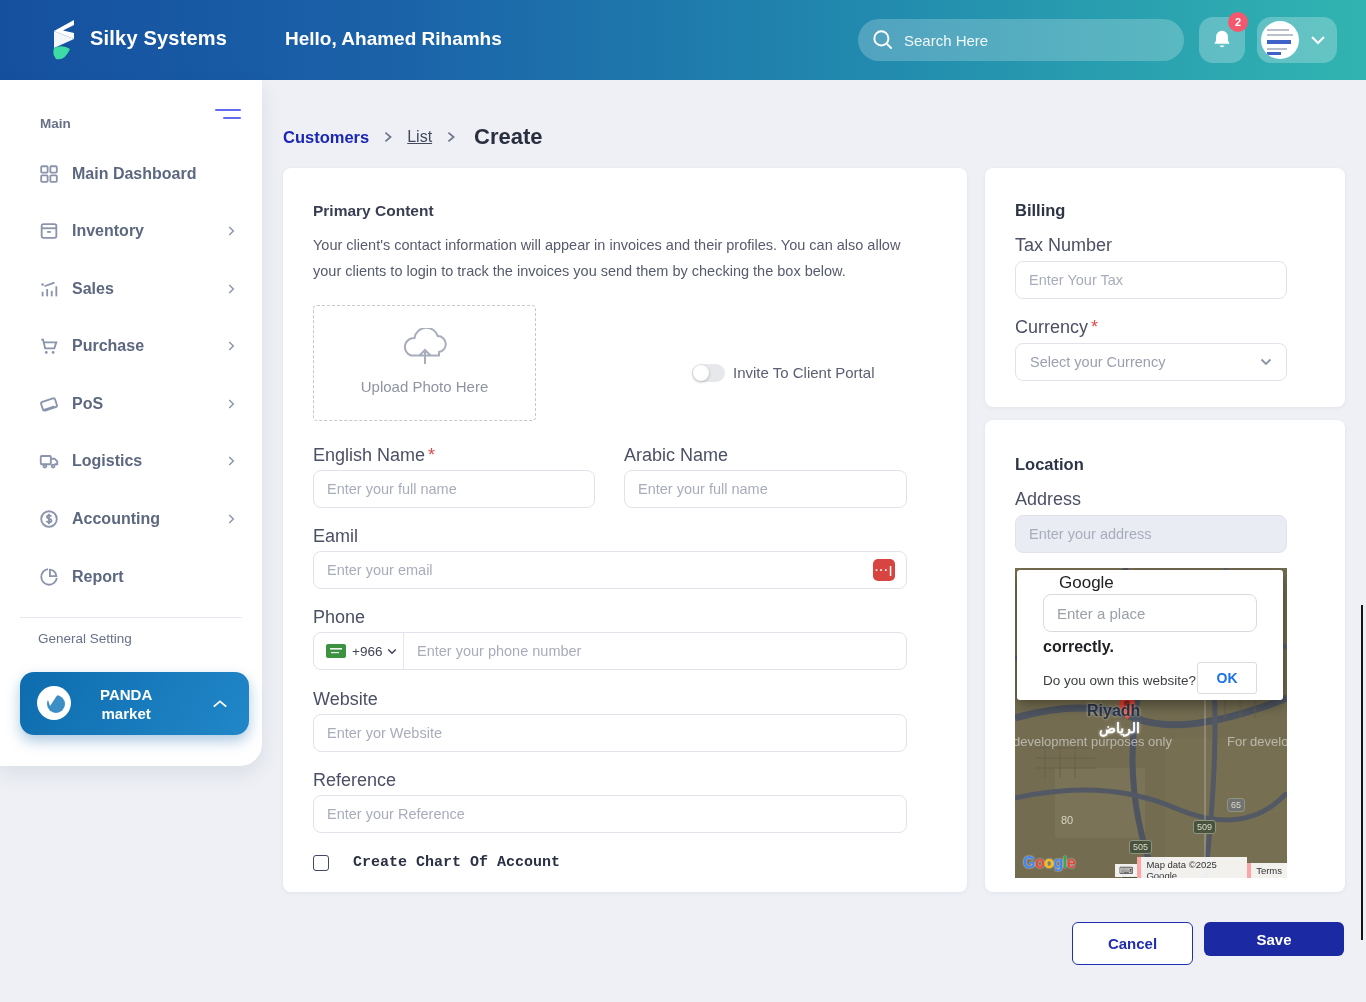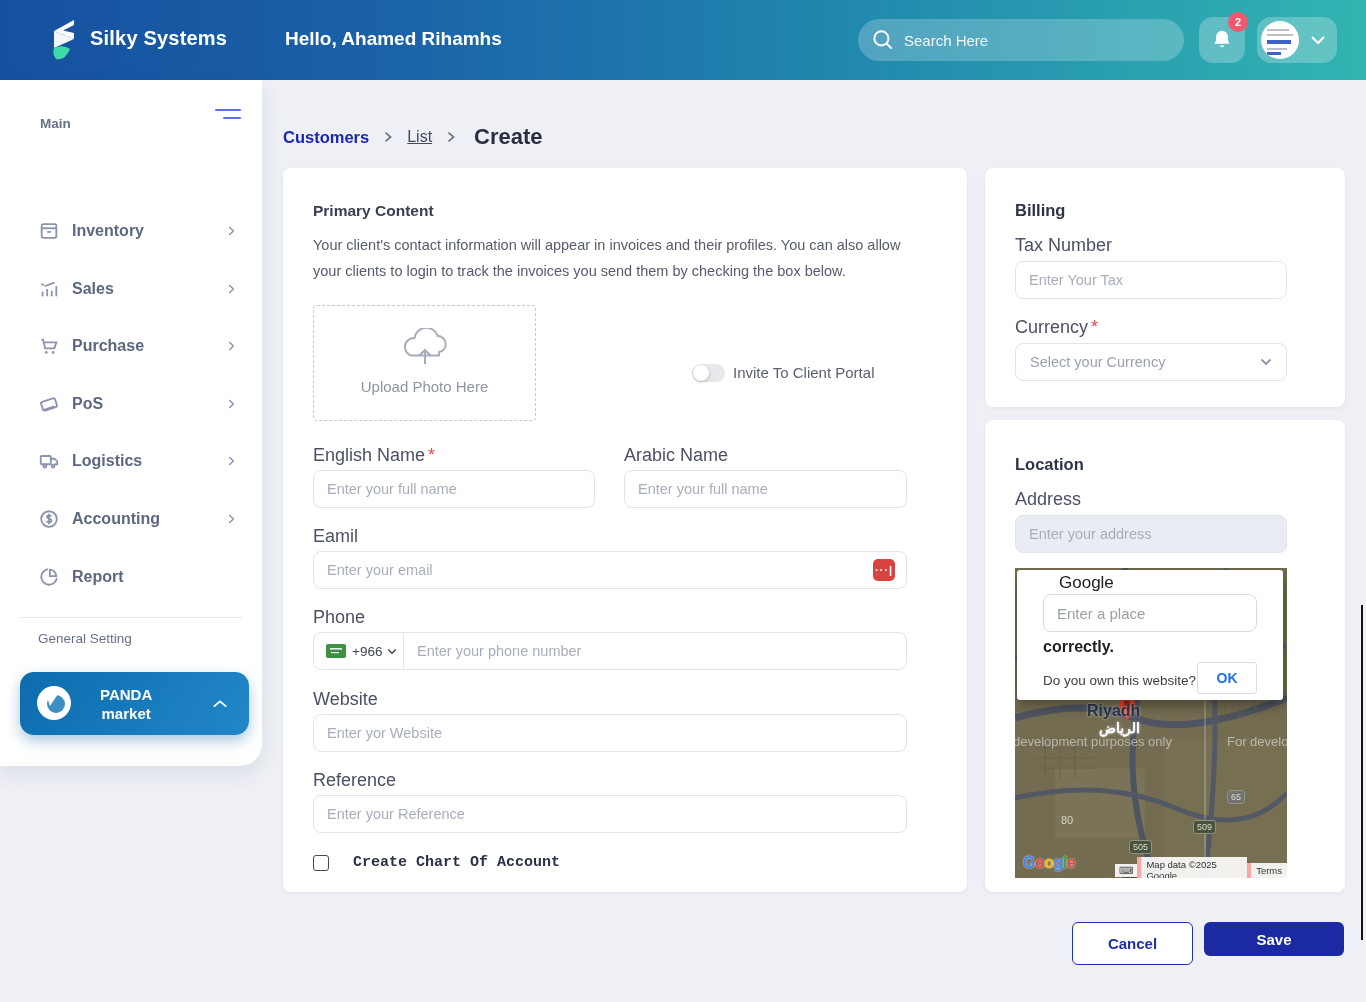--- a/index.html
+++ b/index.html
@@ -184,20 +184,29 @@
     </div>
   </div>
 
   <div id="sidebar" class="abs">
     <div class="abs side-label" style="top:36px">Main</div>
     <div class="abs burger">
       <i style="left:2px;top:0;width:26px"></i>
         <i style="left:10px;top:8px;width:18px"></i>
     </div>
 
+    <div class="abs menu-row" style="top:74px">
+      <svg class="mi" viewBox="0 0 24 24" fill="none" stroke="currentColor" stroke-width="2">
+        <rect x="3.5" y="3.5" width="7" height="7" rx="1"></rect>
+          <rect x="13.5" y="3.5" width="7" height="7" rx="1"></rect>
+        <rect x="3.5" y="13.5" width="7" height="7" rx="1"></rect>
+          <rect x="13.5" y="13.5" width="7" height="7" rx="1"></rect>
+      </svg>
+      <span class="ml">Main Dashboard</span>
+    </div>
 
     <div class="abs menu-row" style="top:131px">
       <svg class="mi" viewBox="0 0 24 24" fill="none" stroke="currentColor" stroke-width="2">
         <rect x="4" y="4.5" width="16" height="15" rx="2"></rect>
           <path d="M4 9h16"></path>
           <path d="M10 13h4"></path>
       </svg>
       <span class="ml">Inventory</span>
       <svg class="chev" width="14" height="14" viewBox="0 0 24 24" fill="none" stroke="currentColor" stroke-width="2.4">
           <path d="M9 5l7 7-7 7"></path>
@@ -425,21 +434,21 @@
       <svg class="abs" style="left:104px;top:128px" width="16" height="24" viewBox="0 0 16 24">
         <path d="M8 0C3.6 0 0 3.4 0 7.8 0 13.6 8 24 8 24s8-10.4 8-16.2C16 3.4 12.4 0 8 0z" fill="#e2402f"></path>
         <circle cx="8" cy="7.6" r="3" fill="#8e2017"></circle>
       </svg>
       <div class="abs city-en">Riyadh</div>
       <div class="abs city-ar">الرياض</div>
 
       <div class="plain-num" style="left:46px;top:246px">80</div>
       <div class="shield" style="left:114px;top:272px">505</div>
       <div class="shield" style="left:178px;top:252px">509</div>
-      <div class="shield" style="left:212px;top:222px;background:#737373">65</div>
+      <div class="shield" style="left:212px;top:230px;background:#737373">65</div>
       <div class="shield" style="left:106px;top:298px">505</div>
 
       <div class="abs glogo"><b>G</b><b>o</b><b>o</b><b>g</b><b>l</b><b>e</b></div>
 
       <div class="abs attrib">
         <span class="kbd-seg">⌨</span>
         <span class="seg">Map data ©2025 Google</span>
         <span class="seg">Terms</span>
       </div>
 

